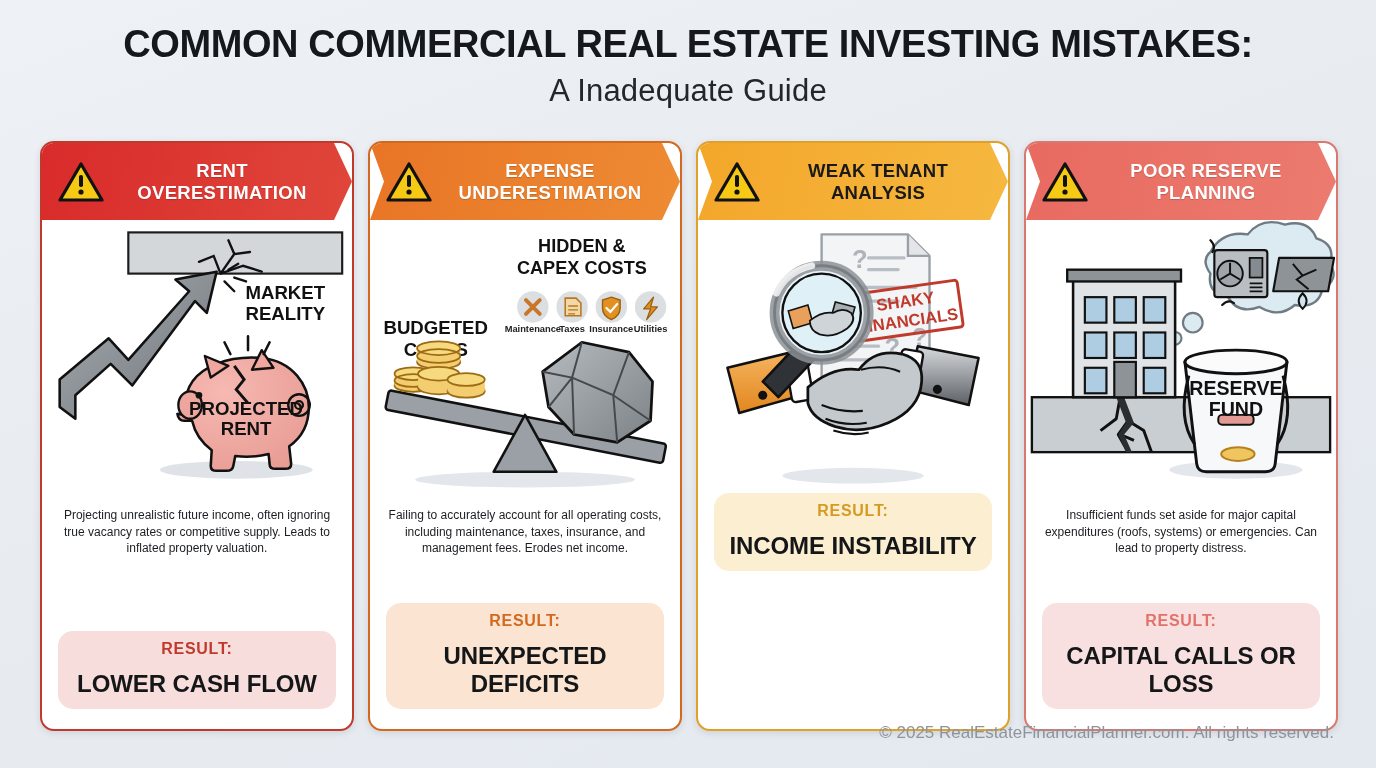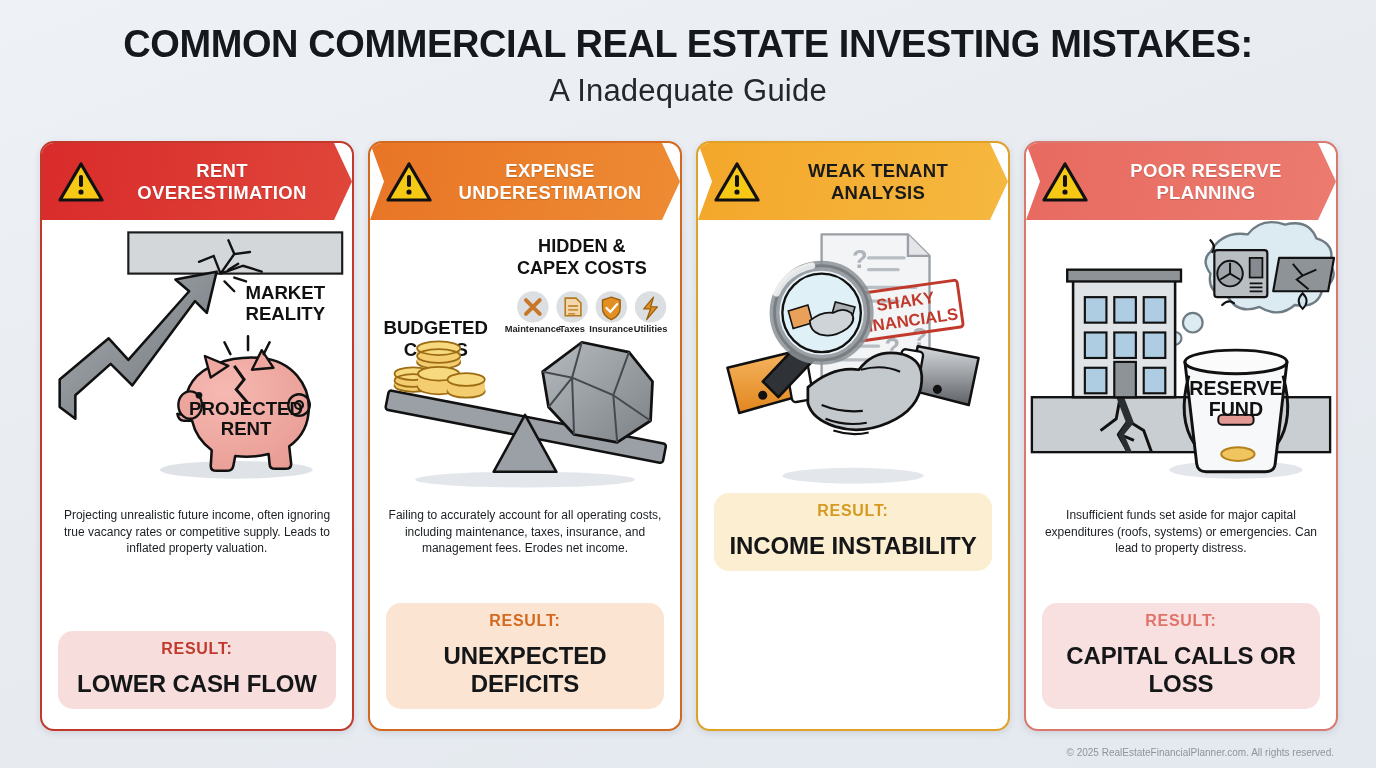--- a/index.html
+++ b/index.html
@@ -96,22 +96,22 @@
     font-size: 16px; font-weight: 700; letter-spacing: .7px;
     color: var(--rlabel);
   }
   .result-value {
     font-size: 24px; font-weight: 700; letter-spacing: -.1px;
     color: #141618; margin-top: 12px;
   }
 
   
   .footer {
-    position: absolute; right: 42px; bottom: 10px;
-    font-size: 10px; color: #8d949c;
+    position: absolute; right: 42px; bottom: 25px;
+    font-size: 17px; color: #8d949c;
   }
 
   
   .il-label { font-family: "Liberation Sans", sans-serif; font-weight: 700; }
 </style>
 </head>
 <body>
 
 <div id="page">
 

